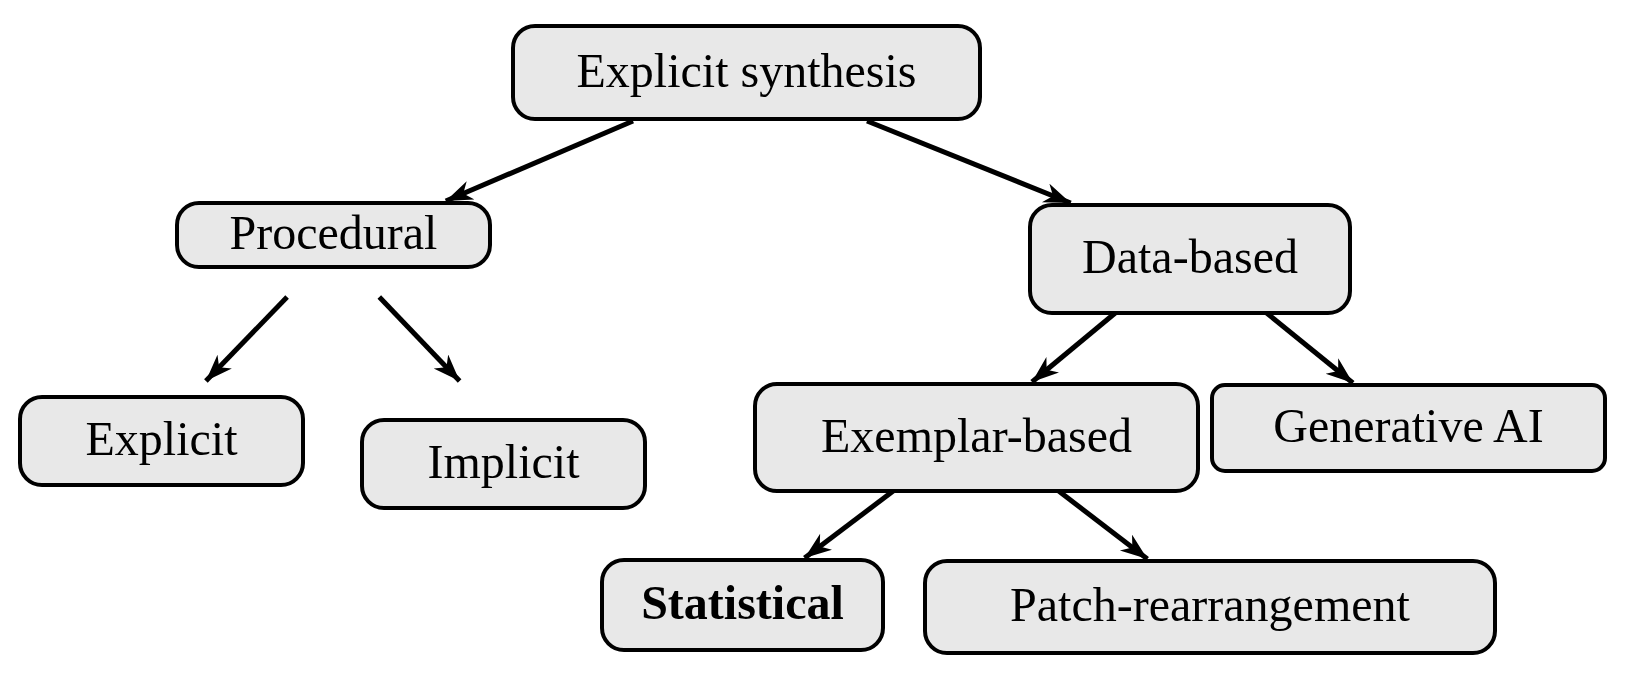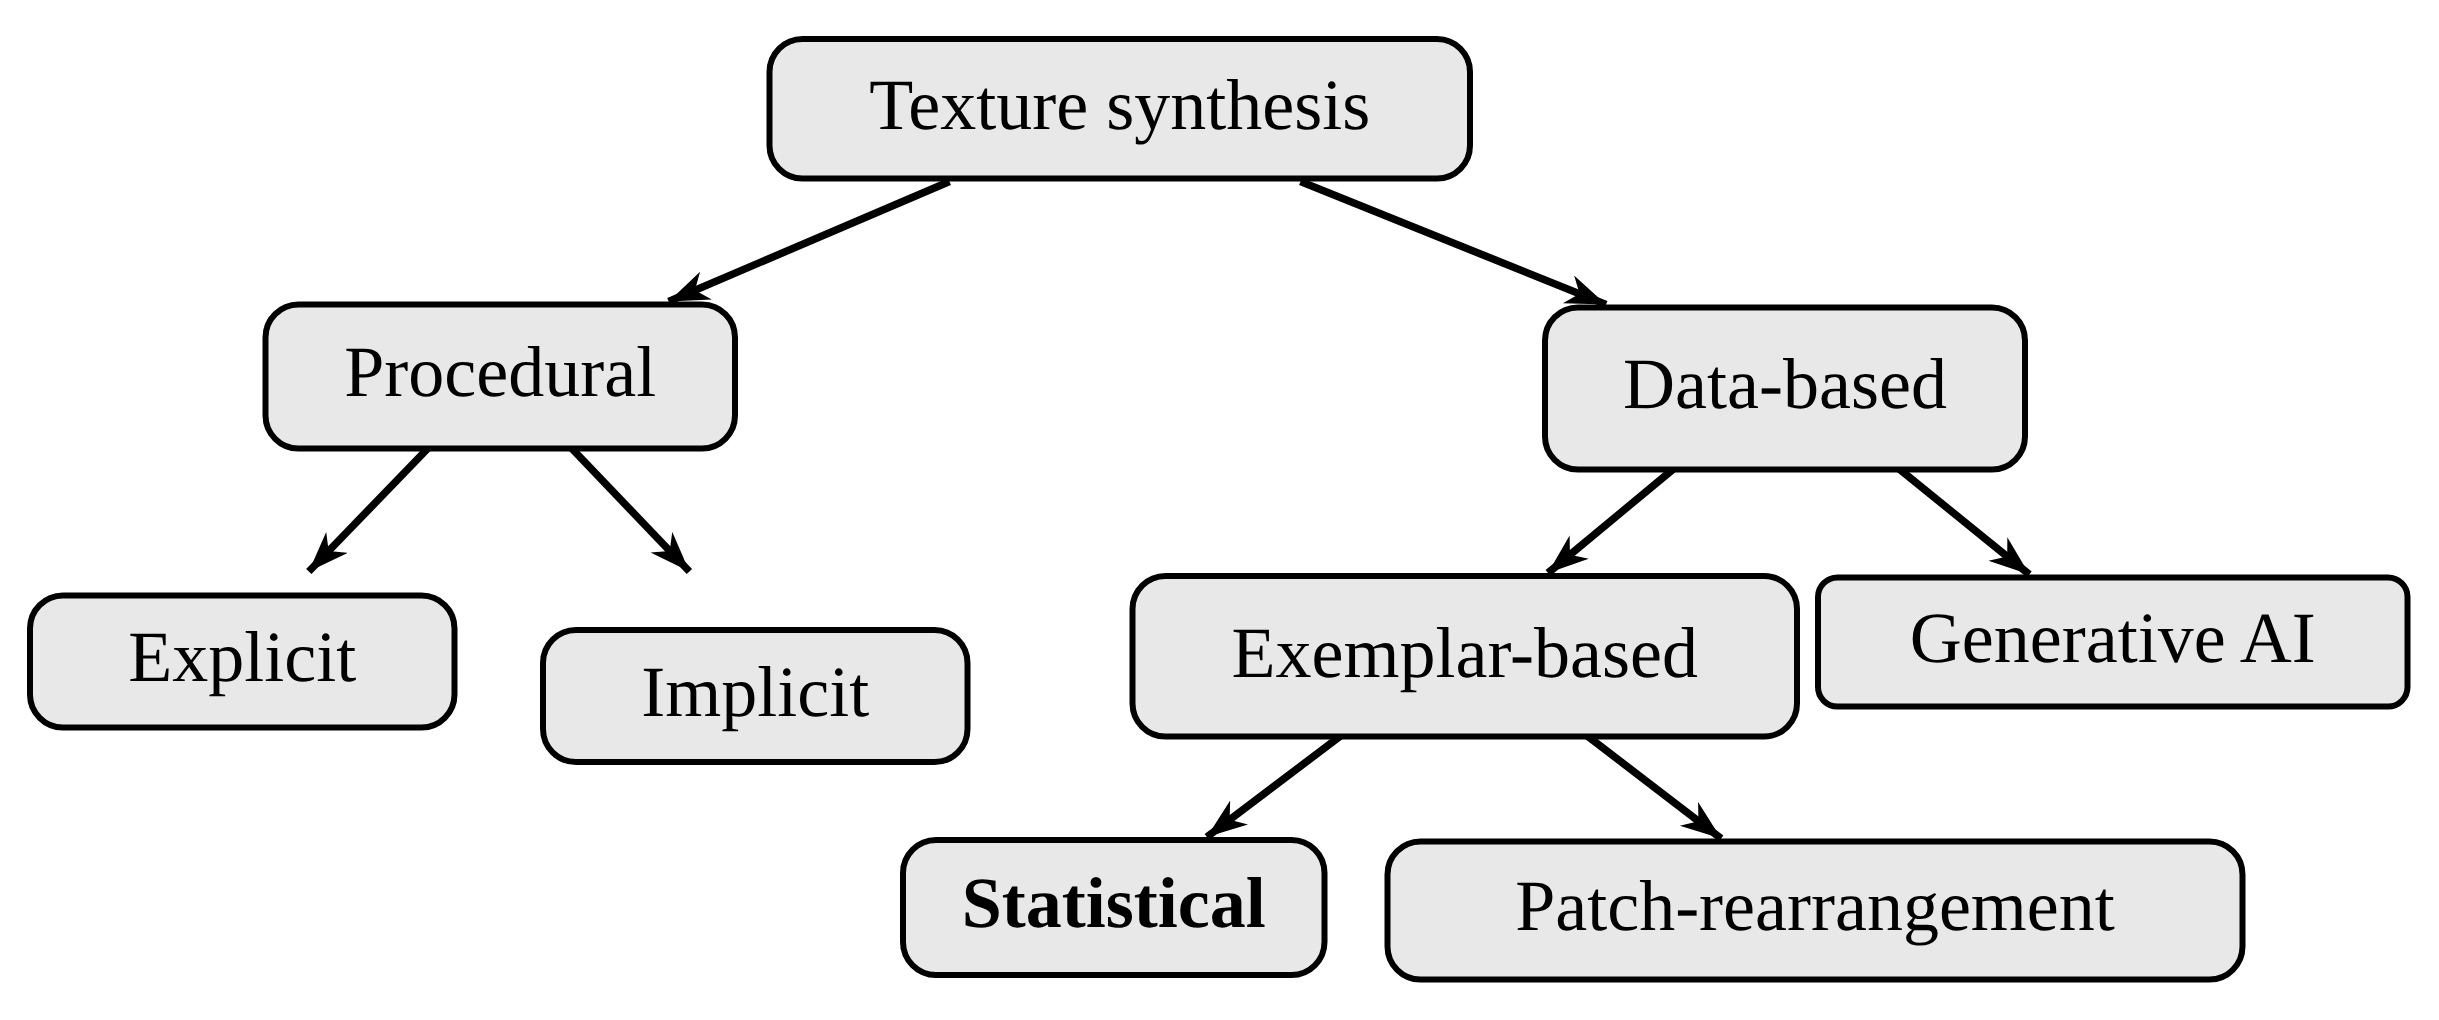--- a/index.html
+++ b/index.html
@@ -61,24 +61,24 @@
       <line x1="867.0" y1="121.0" x2="1070.7" y2="203.0" class="edge" marker-end="url(#arrowhead)"></line>
       <line x1="287.1" y1="297.0" x2="205.9" y2="381.0" class="edge" marker-end="url(#arrowhead)"></line>
       <line x1="379.3" y1="297.0" x2="459.6" y2="381.0" class="edge" marker-end="url(#arrowhead)"></line>
       <line x1="1132.1" y1="299.0" x2="1032.0" y2="382.0" class="edge" marker-end="url(#arrowhead)"></line>
       <line x1="1249.3" y1="299.0" x2="1352.9" y2="383.0" class="edge" marker-end="url(#arrowhead)"></line>
       <line x1="915.7" y1="474.0" x2="804.6" y2="558.0" class="edge" marker-end="url(#arrowhead)"></line>
       <line x1="1036.5" y1="474.0" x2="1147.4" y2="559.0" class="edge" marker-end="url(#arrowhead)"></line>
     </svg>
 
   <div class="node" id="node-texture_synthesis" style="left:511px; top:24px; width:471px; height:97px;">
-    <span class="node-label">Texture synthesis</span>
+    <span class="node-label">Explicit synthesis</span>
   </div>
 
-  <div class="node" id="node-procedural" style="left:175px; top:201px; width:317px; height:100px;">
+  <div class="node" id="node-procedural" style="left:175px; top:201px; width:317px; height:68px;">
     <span class="node-label">Procedural</span>
   </div>
 
   <div class="node" id="node-data_based" style="left:1028px; top:203px; width:324px; height:112px;">
     <span class="node-label">Data-based</span>
   </div>
 
   <div class="node" id="node-explicit" style="left:18px; top:381px; width:287px; height:92px;margin-top:14px;">
     <span class="node-label">Explicit</span>
   </div>

